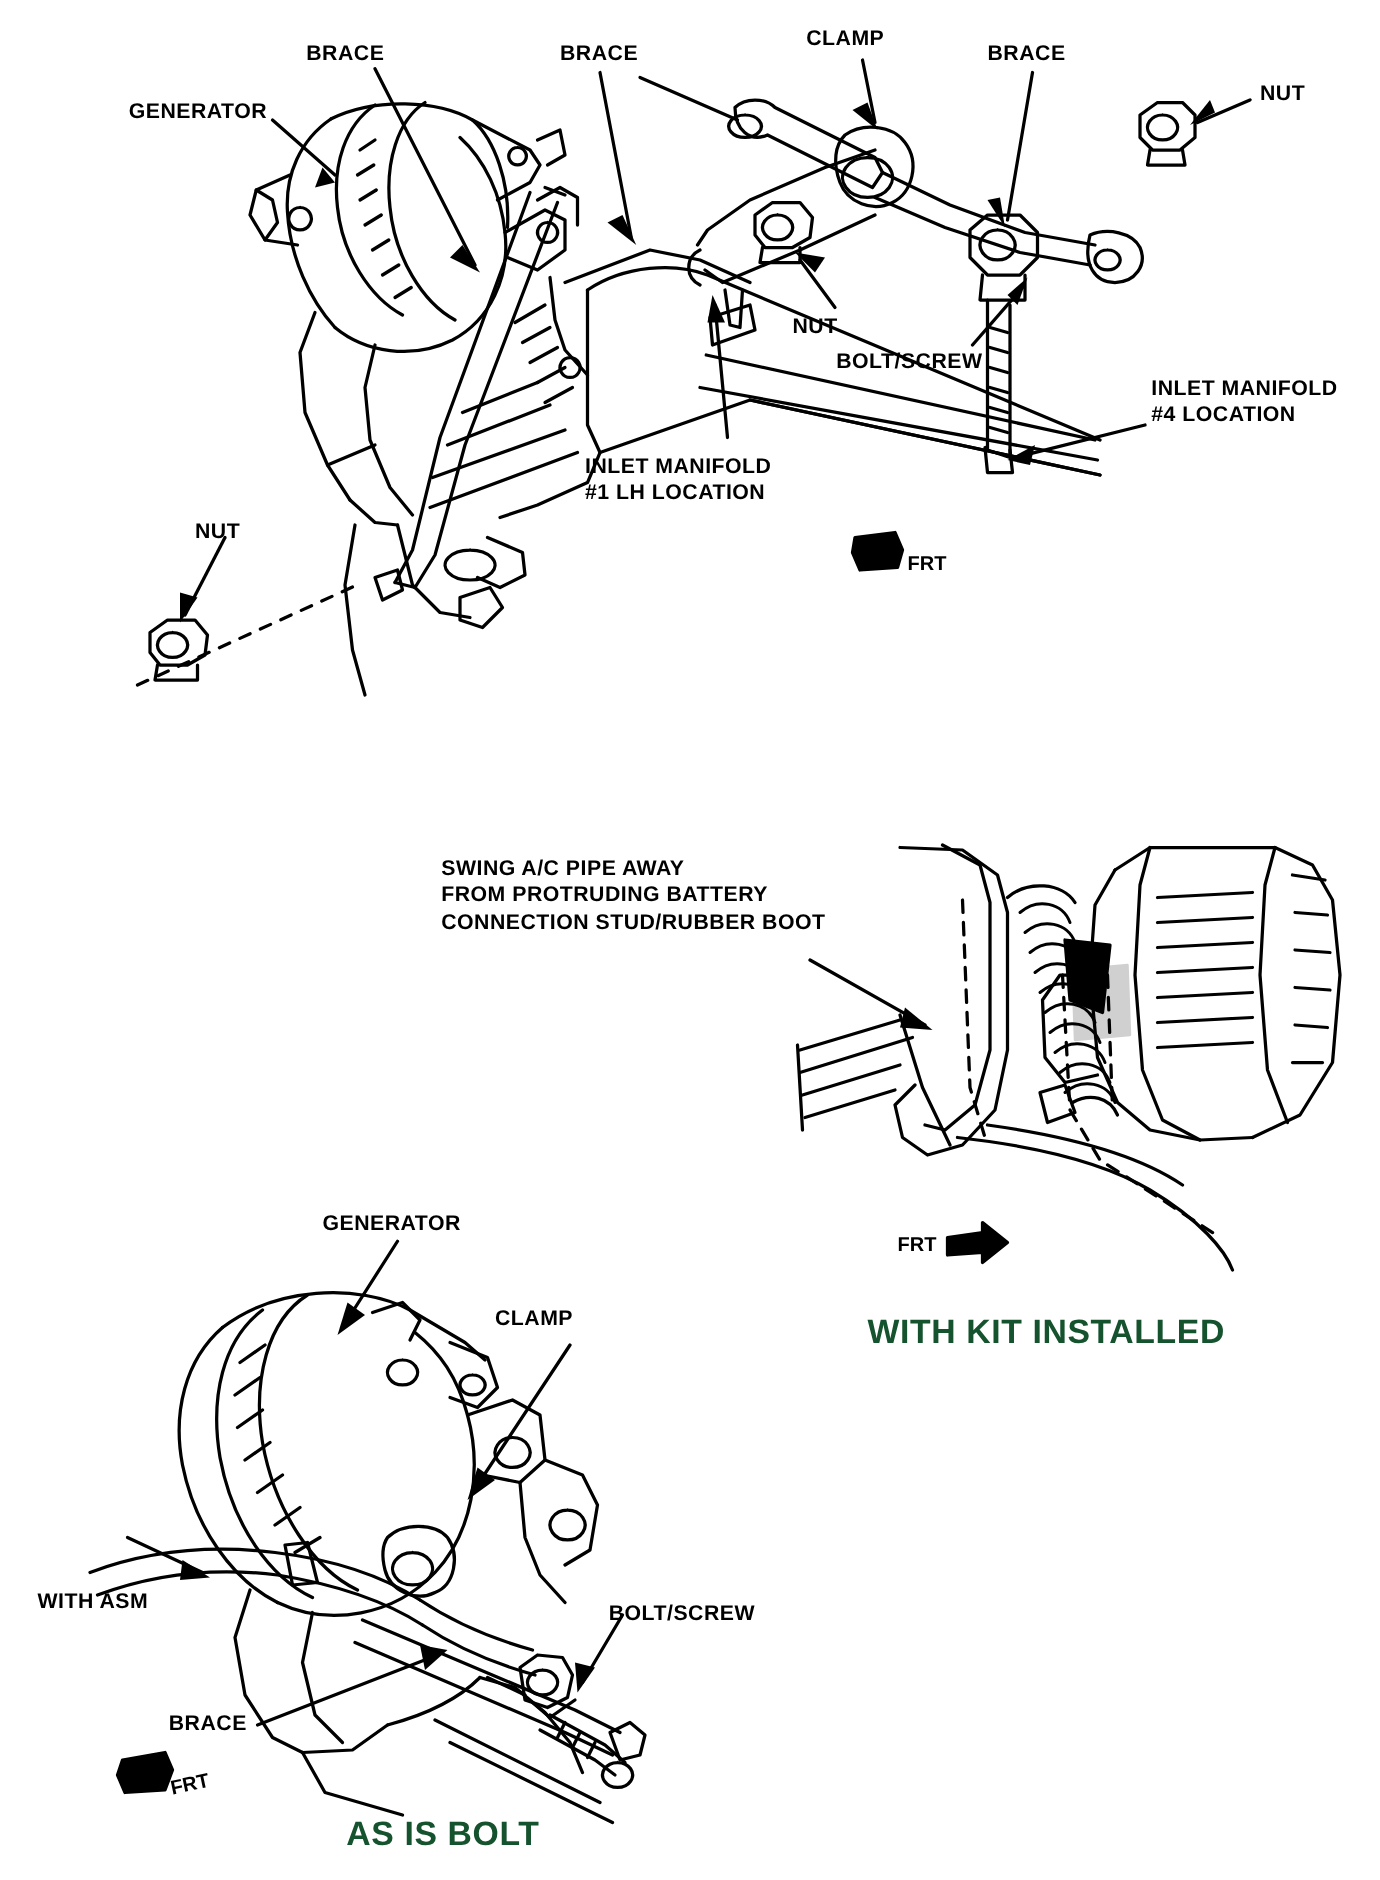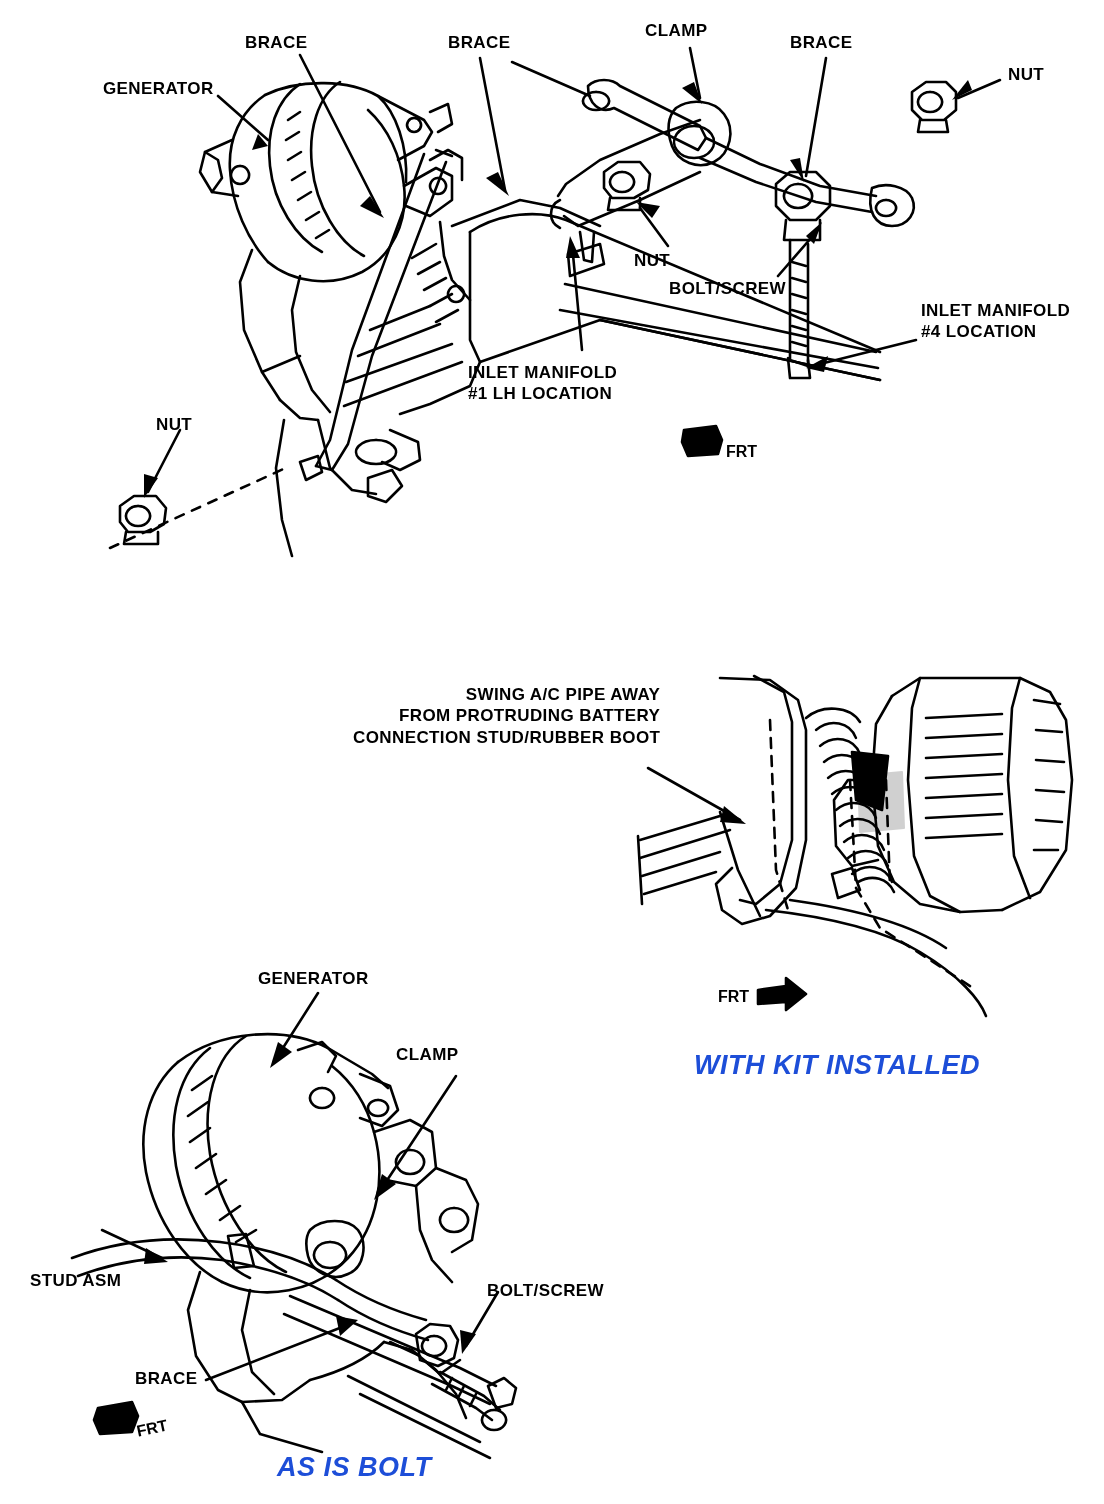--- a/index.html
+++ b/index.html
@@ -24,23 +24,22 @@
     color: #000;
     white-space: pre;
     line-height: 1.25;
   }
   .title {
     position: absolute;
     font-family: "Liberation Sans", sans-serif;
     font-weight: bold;
     font-size: 27px;
     letter-spacing: 0.5px;
-    color: #1d4ed8;
+    color: #14532d;
     white-space: pre;
-    font-style: italic;
   }
   .frt {
     position: absolute;
     font-family: "Liberation Sans", sans-serif;
     font-weight: bold;
     font-size: 16px;
     color: #000;
   }
   svg { position: absolute; top: 0; left: 0; overflow: visible; }
   .art { position: absolute; }
@@ -249,21 +248,21 @@
       <path d="M230 120 L 236 228 L 260 268 L 310 300 L 356 330"></path>
       <path d="M266 120 L 270 226"></path>
     </g>
 
     <path d="M28 108 L 120 160"></path>
     <path d="M104 146 L 126 164 L 100 162 Z" fill="#000" stroke="none"></path>
 
     <path d="M138 330 L 166 326 L 166 318 L 186 334 L 166 350 L 166 342 L 138 344 Z" fill="#000" stroke="#000"></path>
   </svg>
 
-  <div class="lbl" style="left:353px; top:684px;text-align:right;">SWING A/C PIPE AWAY
+  <div class="lbl" style="left:353px; top:684px;">SWING A/C PIPE AWAY
 FROM PROTRUDING BATTERY
 CONNECTION STUD/RUBBER BOOT</div>
   <div class="frt" style="left:718px; top:988px;">FRT</div>
   <div class="title" style="left:694px; top:1050px;">WITH KIT INSTALLED</div>
 
   <svg class="art" style="left:60px; top:990px;" width="560" height="460" viewBox="0 0 560 460" fill="none" stroke="#000" stroke-width="2.6" stroke-linejoin="round" stroke-linecap="round">
 
     <path d="M118 72 C 160 40, 226 36, 268 58 L 312 84 L 328 98"></path>
     <path d="M118 72 C 88 98, 78 140, 86 182 C 96 232, 126 274, 162 292"></path>
     <path d="M162 292 C 204 312, 256 302, 288 268 C 318 236, 326 186, 314 142 C 306 112, 292 92, 272 76"></path>
@@ -323,19 +322,19 @@
     <path d="M438 302 L 406 356"></path>
     <path d="M400 340 L 402 364 L 416 344 Z" fill="#000" stroke="none"></path>
     <path d="M146 390 L 290 334"></path>
     <path d="M276 326 L 298 330 L 280 346 Z" fill="#000" stroke="none"></path>
 
     <path d="M38 418 L 72 412 L 78 426 L 72 442 L 40 444 L 34 430 Z" fill="#000" stroke="#000"></path>
   </svg>
 
   <div class="lbl" style="left:258px; top:968px;">GENERATOR</div>
   <div class="lbl" style="left:396px; top:1044px;">CLAMP</div>
-  <div class="lbl" style="left:30px; top:1270px;">STUD ASM</div>
+  <div class="lbl" style="left:30px; top:1270px;">WITH ASM</div>
   <div class="lbl" style="left:487px; top:1280px;">BOLT/SCREW</div>
   <div class="lbl" style="left:135px; top:1368px;">BRACE</div>
   <div class="frt" style="left:135px; top:1423px; transform:rotate(-12deg); transform-origin:left top;">FRT</div>
   <div class="title" style="left:277px; top:1452px;">AS IS BOLT</div>
 
 </div>
 
 </body></html>

